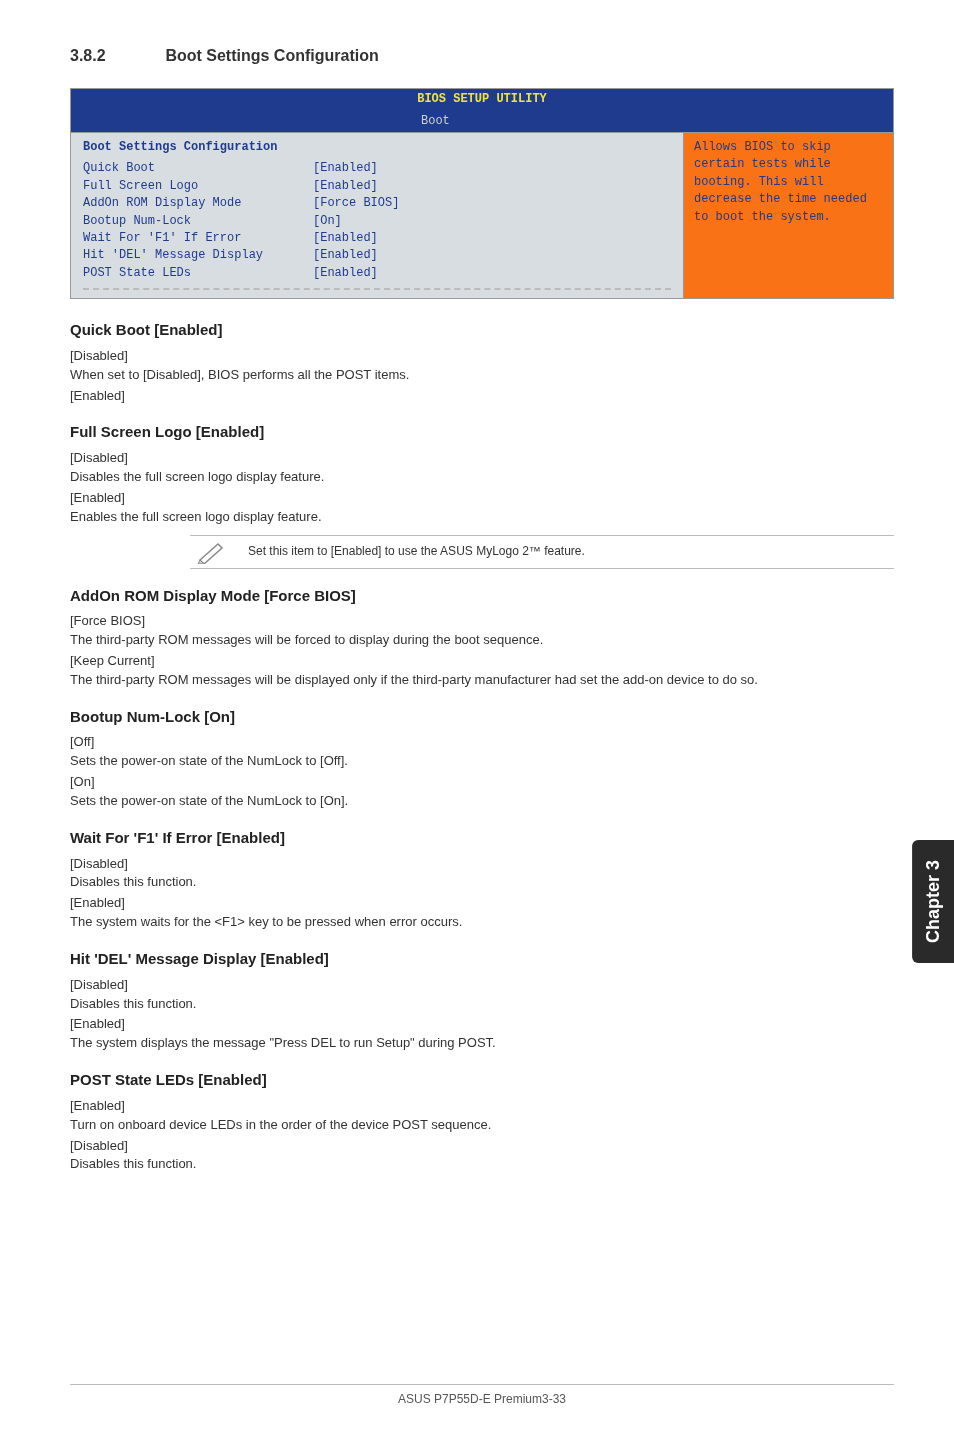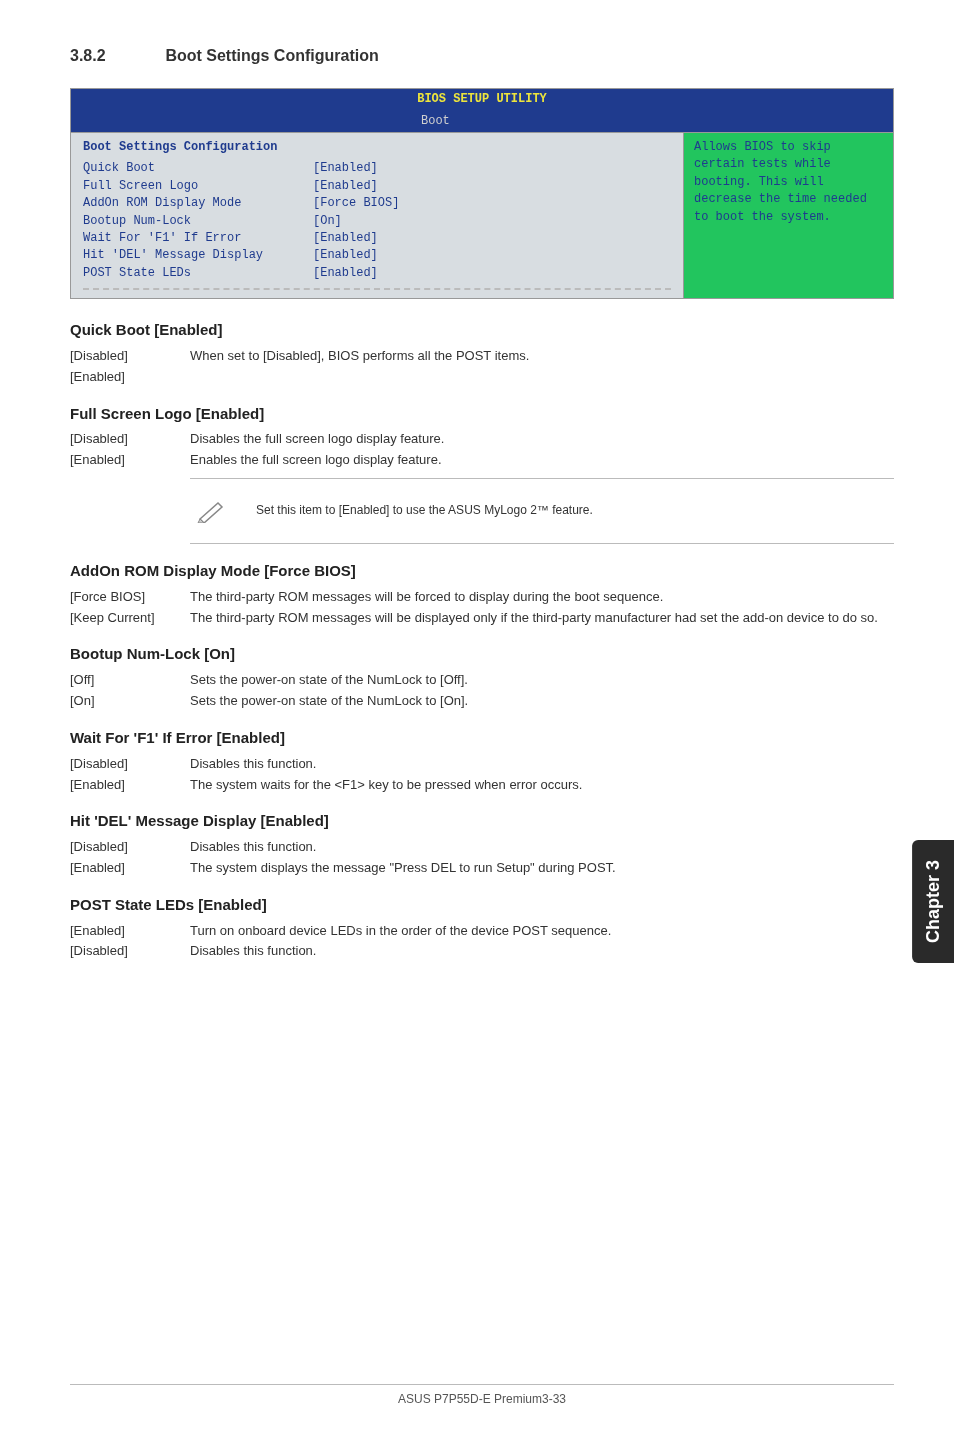--- a/index.html
+++ b/index.html
@@ -56,47 +56,47 @@
   }
   .bios-subhead {
     color: #1f3b8e;
     font-weight: bold;
     margin-bottom: 4px;
   }
   .bios-row { display: flex; }
   .bios-label { color: #1f3b8e; width: 230px; }
   .bios-val { color: #1f3b8e; }
   .bios-right {
-    background: #22c55e;
+    background: #f97316;
     width: 210px;
     padding: 6px 10px;
     border-left: 1px solid #999;
     color: #1f3b8e;
   }
   .bios-dash {
     border-top: 2px dashed #bbb;
     margin-top: 6px;
   }
   h3.setting-title {
     font-weight: bold;
     font-size: 15px;
     margin: 16px 0 6px 0;
     color: #222;
   }
-  .opt-row { display: flex; margin: 2px 0; }
+  .opt-row { display: flex; margin: 2px 0; flex-direction: column; }
   .opt-key { width: 120px; flex-shrink: 0; }
   .opt-desc { flex: 1; }
   .note-box {
     display: flex;
     align-items: center;
     border-top: 1px solid #bbb;
     border-bottom: 1px solid #bbb;
     margin: 8px 0 8px 120px;
-    padding: 20px 6px;
-    column-gap: 28px;
+    padding: 4px 6px;
+    column-gap: 20px;
   }
   .note-icon {
     width: 32px; height: 24px;
     flex-shrink: 0;
   }
   .note-text { font-size: 12px; }
   .side-tab {
     position: absolute;
     right: 0;
     top: 840px;

